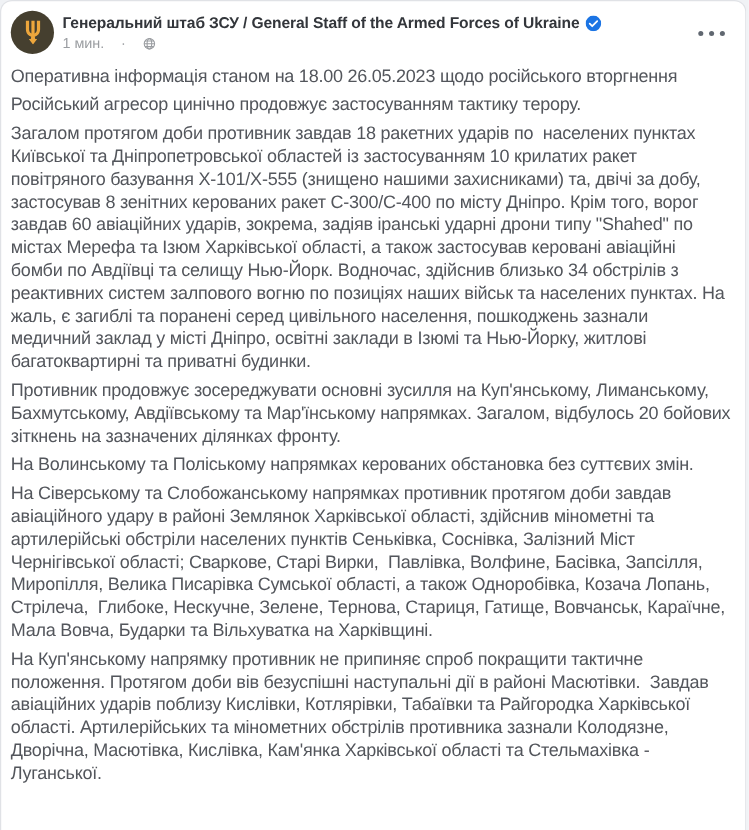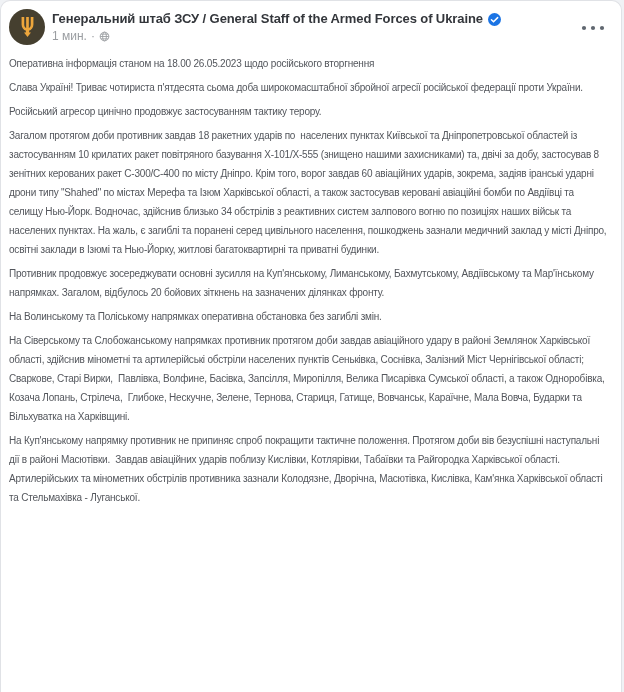--- a/index.html
+++ b/index.html
@@ -23,32 +23,32 @@
     cursor:pointer;
   }
   .header-info{margin-left:7px;flex:1;min-width:0;padding-top:2px;}
   .name-row{display:flex;align-items:center;gap:5px;white-space:nowrap;}
   .page-name{
     font-size:13px;font-weight:700;color:#33363b;letter-spacing:-0.1px;
     cursor:pointer;
   }
   .verified-badge{display:inline-flex;flex:0 0 auto;margin-top:1px;}
   .meta-row{
-    display:flex;align-items:center;gap:4px;margin-top:3px;
+    display:flex;align-items:center;gap:14px;margin-top:3px;
     font-size:12px;color:#9a9da1;
   }
   .timestamp{cursor:pointer;}
   .options-btn{
     margin-left:auto;margin-top:12px;padding:4px 6px;border:none;background:none;
     cursor:pointer;display:flex;align-items:center;
   }
   .post-body{padding:6px 11px 0 8px;}
   .para{
     margin:0 0 5px 0;
-    font-size:10px;line-height:19px;letter-spacing:-0.2px;
+    font-size:15px;line-height:19px;letter-spacing:-0.2px;
     color:#53565c;white-space:pre-wrap;
   }
 </style>
 </head>
 <body>
 
 <div class="post-card">
 
   <div class="post-header">
 
@@ -90,22 +90,21 @@
             <circle cx="12" cy="3" r="2.1"></circle>
             <circle cx="21" cy="3" r="2.1"></circle>
         </svg>
       </span>
     </button>
 
   </div>
 
   <div class="post-body">
       <p class="para">Оперативна інформація станом на 18.00 26.05.2023 щодо російського вторгнення</p>
-      <p class="para">Слава Україні! Триває чотириста п'ятдесята сьома доба широкомасштабної збройної агресії російської федерації проти України.</p>
       <p class="para">Російський агресор цинічно продовжує застосуванням тактику терору.</p>
       <p class="para">Загалом протягом доби противник завдав 18 ракетних ударів по  населених пунктах Київської та Дніпропетровської областей із застосуванням 10 крилатих ракет повітряного базування Х-101/Х-555 (знищено нашими захисниками) та, двічі за добу, застосував 8 зенітних керованих ракет С-300/С-400 по місту Дніпро. Крім того, ворог завдав 60 авіаційних ударів, зокрема, задіяв іранські ударні дрони типу "Shahed" по містах Мерефа та Ізюм Харківської області, а також застосував керовані авіаційні бомби по Авдіївці та селищу Нью-Йорк. Водночас, здійснив близько 34 обстрілів з реактивних систем залпового вогню по позиціях наших військ та населених пунктах. На жаль, є загиблі та поранені серед цивільного населення, пошкоджень зазнали медичний заклад у місті Дніпро, освітні заклади в Ізюмі та Нью-Йорку, житлові багатоквартирні та приватні будинки.</p>
       <p class="para">Противник продовжує зосереджувати основні зусилля на Куп'янському, Лиманському, Бахмутському, Авдіївському та Мар'їнському напрямках. Загалом, відбулось 20 бойових зіткнень на зазначених ділянках фронту.</p>
-      <p class="para">На Волинському та Поліському напрямках оперативна обстановка без загиблі змін.</p>
+      <p class="para">На Волинському та Поліському напрямках керованих обстановка без суттєвих змін.</p>
       <p class="para">На Сіверському та Слобожанському напрямках противник протягом доби завдав авіаційного удару в районі Землянок Харківської області, здійснив мінометні та артилерійські обстріли населених пунктів Сеньківка, Соснівка, Залізний Міст Чернігівської області; Сваркове, Старі Вирки,  Павлівка, Волфине, Басівка, Запсілля, Миропілля, Велика Писарівка Сумської області, а також Одноробівка, Козача Лопань, Стрілеча,  Глибоке, Нескучне, Зелене, Тернова, Стариця, Гатище, Вовчанськ, Караїчне, Мала Вовча, Бударки та Вільхуватка на Харківщині.</p>
       <p class="para">На Куп'янському напрямку противник не припиняє спроб покращити тактичне положення. Протягом доби вів безуспішні наступальні дії в районі Масютівки.  Завдав авіаційних ударів поблизу Кислівки, Котлярівки, Табаївки та Райгородка Харківської області. Артилерійських та мінометних обстрілів противника зазнали Колодязне, Дворічна, Масютівка, Кислівка, Кам'янка Харківської області та Стельмахівка - Луганської.</p>
     </div>
 
 </div>
 
 </body></html>

